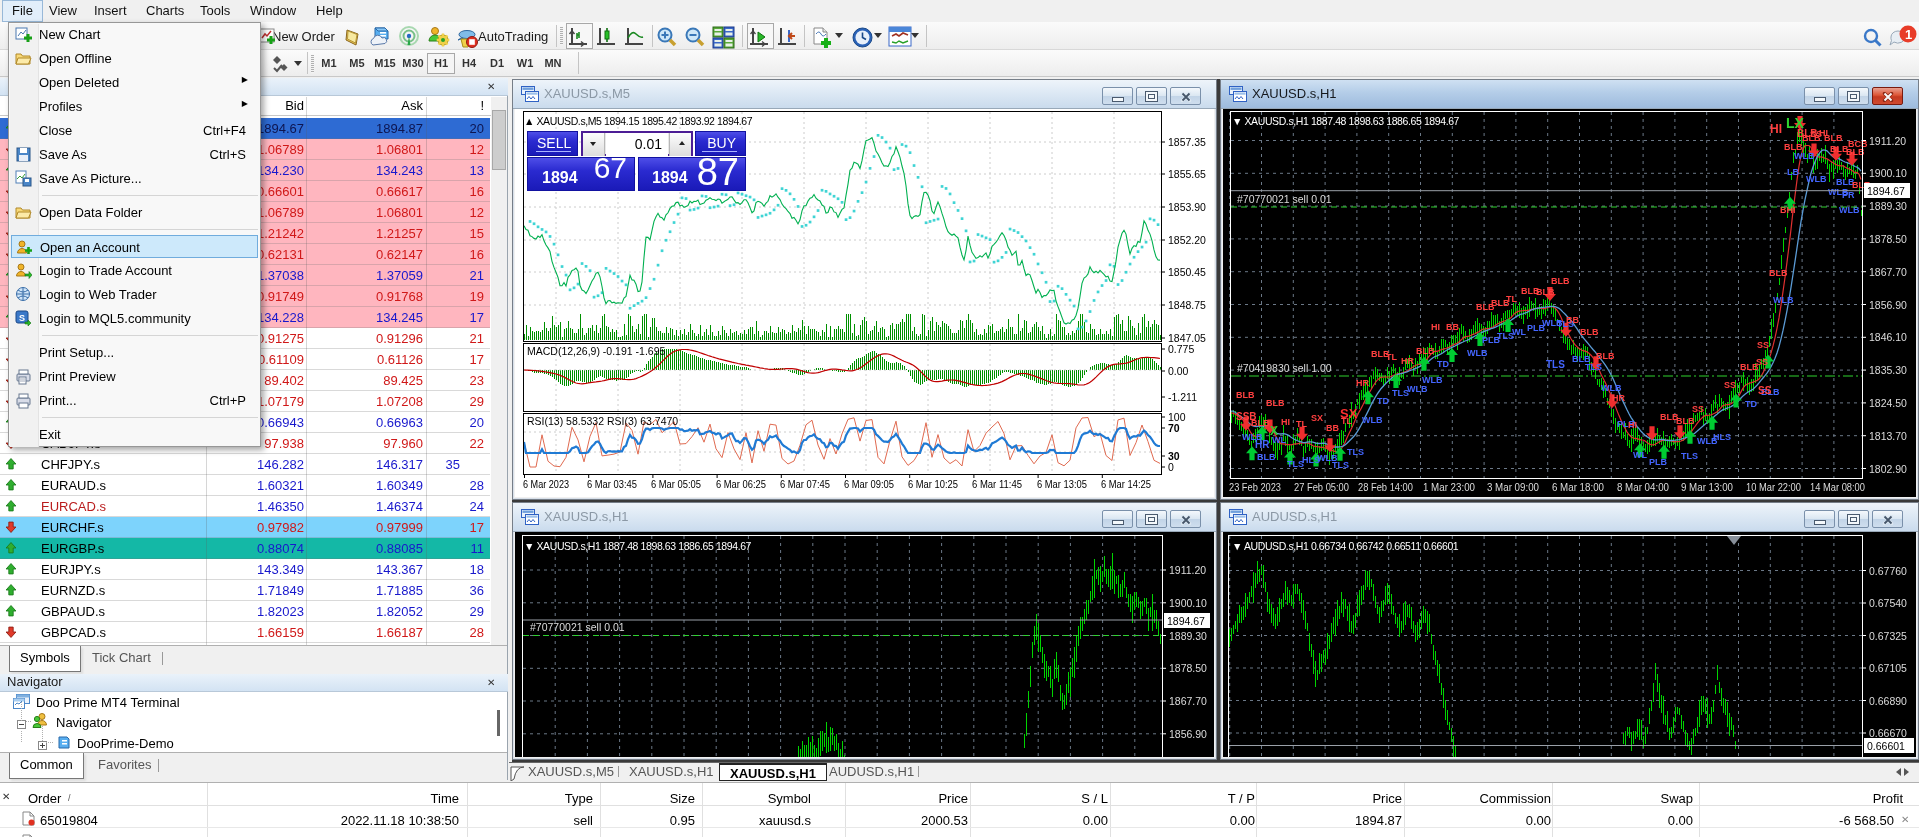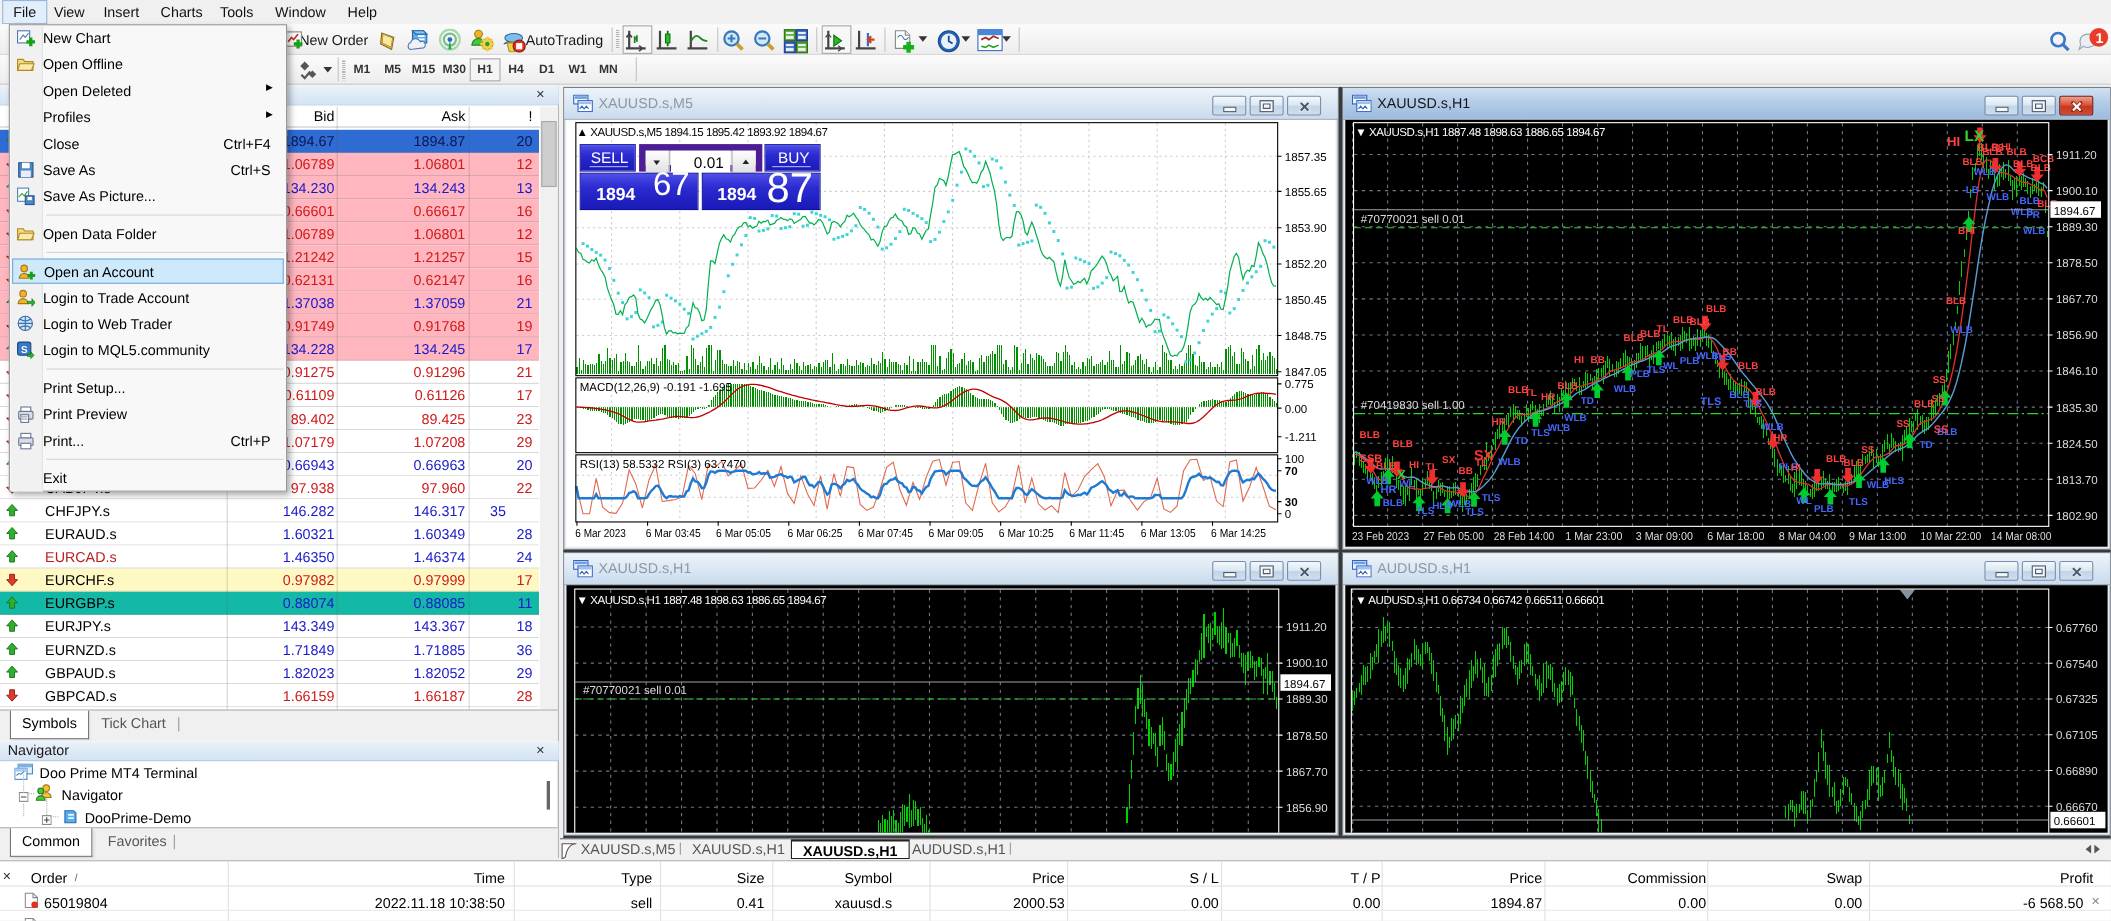--- a/index.html
+++ b/index.html
@@ -407,21 +407,21 @@
   </div>
 <div class="mwrow" style="top:496px;background:#fff">
     <span class="mwar"><svg width="12" height="12" viewBox="0 0 11 11">
         <path d="M5.5 0.5 L10 5.5 H7.5 V10 H3.5 V5.5 H1 Z" fill="#2fae2f" stroke="#1a7a1a" stroke-width="0.8"></path>
       </svg></span>
     <span class="mwsym" style="color:#b91c1c">EURCAD.s</span>
     <span class="mwv" style="left:224px;color:#1818cc">1.46350</span>
     <span class="mwv" style="left:343px;color:#1818cc">1.46374</span>
     <span class="mwv" style="left:404px;color:#1818cc">24</span>
   </div>
-<div class="mwrow" style="top:517px;background:#fef9c3">
+<div class="mwrow" style="top:517px;background:#7dd3fc">
     <span class="mwar"><svg width="12" height="12" viewBox="0 0 11 11">
         <path d="M5.5 10.5 L10 5.5 H7.5 V1 H3.5 V5.5 H1 Z" fill="#e03a2a" stroke="#8d1d12" stroke-width="0.8"></path>
       </svg></span>
     <span class="mwsym" style="color:#000">EURCHF.s</span>
     <span class="mwv" style="left:224px;color:#d01818">0.97982</span>
     <span class="mwv" style="left:343px;color:#d01818">0.97999</span>
     <span class="mwv" style="left:404px;color:#d01818">17</span>
   </div>
 <div class="mwrow" style="top:538px;background:#14b8a6">
     <span class="mwar"><svg width="12" height="12" viewBox="0 0 11 11">
@@ -1443,21 +1443,21 @@
 <line x1="1102.3" y1="474" x2="1102.3" y2="478" stroke="#000"></line>
 <text x="527" y="355" class="axl">MACD(12,26,9) -0.191 -1.695</text>
 <text x="527" y="425" class="axl">RSI(13) 58.5332  RSI(3) 63.7470</text>
         </svg>
 <div class="chhead" style="left:9px;top:6px;color:#000">▲ XAUUSD.s,M5  1894.15 1895.42 1893.92 1894.67</div>
 <div id="tradepanel">
  <div class="tpbtn" style="left:12px;top:22px;width:51px;height:25px">
             <span style="position:absolute;left:9px;top:3px;font-size:14px;color:#fff">SELL</span>
             <div style="position:absolute;left:8px;bottom:3px;width:35px;height:1px;background:#aab4ff"></div>
           </div>
- <div style="position:absolute;left:66px;top:22px;width:112px;height:25px;background:#e8e8e8;border:6px solid #4c1d95">
+ <div style="position:absolute;left:66px;top:22px;width:112px;height:25px;background:#e8e8e8;border:2px solid #4c1d95">
    <div style="position:absolute;left:0;top:0;width:22px;height:23px;background:linear-gradient(#fdfdfd,#dcdcdc);border-right:1px solid #b8b8b8"></div>
    <div style="position:absolute;left:7px;top:9px;width:0;height:0;border:3.5px solid transparent;border-top:4.5px solid #222"></div>
    <div style="position:absolute;right:0;top:0;width:22px;height:23px;background:linear-gradient(#fdfdfd,#dcdcdc);border-left:1px solid #b8b8b8"></div>
    <div style="position:absolute;right:6px;top:5px;width:0;height:0;border:3.5px solid transparent;border-bottom:4.5px solid #222"></div>
    <div style="position:absolute;left:23px;right:23px;top:0;height:23px;background:#fff;text-align:right;line-height:23px;font-size:14px;padding-right:6px">0.01</div>
  </div>
  <div class="tpbtn" style="left:180px;top:22px;width:51px;height:25px">
             <span style="position:absolute;right:9px;top:3px;font-size:14px;color:#fff">BUY</span>
             <div style="position:absolute;right:8px;bottom:3px;width:35px;height:1px;background:#aab4ff"></div>
           </div>
@@ -2476,21 +2476,21 @@
 <div class="thc" style="left:948px;width:160px;text-align:right">S / L</div>
 <div class="thc" style="left:1095px;width:160px;text-align:right">T / P</div>
 <div class="thc" style="left:1242px;width:160px;text-align:right">Price</div>
 <div class="thc" style="left:1391px;width:160px;text-align:right">Commission</div>
 <div class="thc" style="left:1533px;width:160px;text-align:right">Swap</div>
 <div class="thc" style="left:1743px;width:160px;text-align:right">Profit</div>
 <div class="thc" style="left:68px;top:10px;font-size:9px;color:#555">/</div>
 <div class="trc" style="left:40px">65019804</div>
 <div class="trc" style="left:299px;width:160px;text-align:right">2022.11.18 10:38:50</div>
 <div class="trc" style="left:433px;width:160px;text-align:right">sell</div>
-<div class="trc" style="left:535px;width:160px;text-align:right">0.41</div>
+<div class="trc" style="left:535px;width:160px;text-align:right">0.95</div>
 <div class="trc" style="left:651px;width:160px;text-align:right">xauusd.s</div>
 <div class="trc" style="left:808px;width:160px;text-align:right">2000.53</div>
 <div class="trc" style="left:948px;width:160px;text-align:right">0.00</div>
 <div class="trc" style="left:1095px;width:160px;text-align:right">0.00</div>
 <div class="trc" style="left:1242px;width:160px;text-align:right">1894.87</div>
 <div class="trc" style="left:1391px;width:160px;text-align:right">0.00</div>
 <div class="trc" style="left:1533px;width:160px;text-align:right">0.00</div>
 <div class="trc" style="left:1734px;width:160px;text-align:right">-6 568.50</div>
 <div class="trc" style="left:1901px;top:31px;font-size:10px;color:#888">✕</div>
 <div style="position:absolute;left:22px;top:28px"><svg width="13" height="15" viewBox="0 0 13 15">

